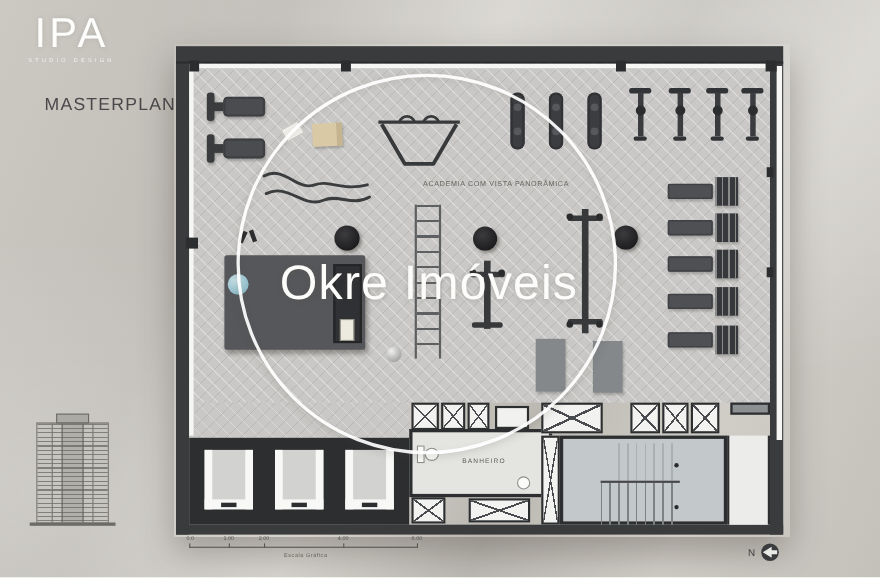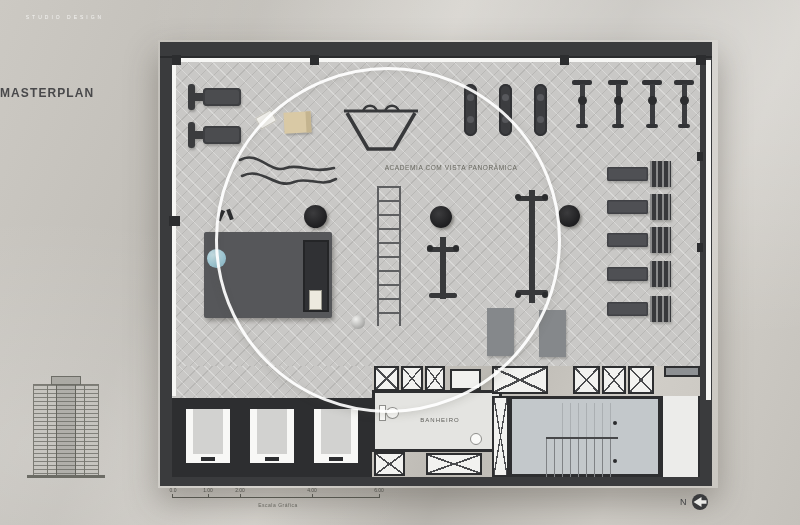--- a/index.html
+++ b/index.html
@@ -11,22 +11,22 @@
       radial-gradient(900px 500px at 85% 8%, rgba(255,255,255,.30), transparent 60%),
       radial-gradient(700px 420px at 5% 85%, rgba(255,255,255,.18), transparent 55%),
       linear-gradient(112deg, #ccc9c3 0%, #c1beb8 26%, #d3d0ca 46%, #bcb9b3 63%, #d0cdc7 80%, #c4c1bb 100%);
   }
   .abs { position:absolute; }
 
   
   .logo { left:0; top:12px; width:130px; text-align:center; color:#fdfdfc; }
   .logo .big { font-size:38px; font-weight:200; letter-spacing:3px; line-height:1; text-shadow:0 0 4px rgba(120,115,105,.25); }
   .logo .sub { font-size:5px; letter-spacing:3px; opacity:.8; margin-top:2px; }
-  .plan-title { left:0; top:86px; width:160px; text-align:left; color:#49494b;
-                font-size:12px; font-weight:bold; letter-spacing:1.1px; line-height:1.3; }
+  .plan-title { left:0; top:86px; width:160px; text-align:right; color:#49494b;
+                font-size:16px; font-weight:normal; letter-spacing:1.1px; line-height:1.3; }
 
   
   .tower { left:27px; top:372px; width:78px; height:114px; }
   .t-body { position:absolute; left:6px; top:12px; width:66px; height:92px;
             border:1px solid #7b7a73;
             background: repeating-linear-gradient(180deg, rgba(105,105,99,.75) 0 1px, transparent 1px 4px), rgba(190,188,182,.35); }
   .t-core { position:absolute; left:50%; transform:translateX(-50%); width:20px; top:0; bottom:0;
             border-left:1.5px solid #64645d; border-right:1.5px solid #64645d; background:rgba(100,100,94,.22); }
   .t-mid  { position:absolute; left:50%; transform:translateX(-50%); width:38px; top:0; bottom:0;
             border-left:1px solid #77776f; border-right:1px solid #77776f; }
@@ -120,20 +120,21 @@
 
   .north { left:680px; top:493px; width:40px; height:20px; z-index:30; }
   .north .n { position:absolute; left:0; top:4px; font-size:9px; color:#3e3f41; }
 </style>
 </head>
 <body>
 
 <div class="canvas">
 
   <div class="abs logo">
+    <div class="big">IPA</div>
     <div class="sub">STUDIO DESIGN</div>
   </div>
   <div class="abs plan-title">
     <div>MASTERPLAN</div>
   </div>
 
   <div class="abs tower">
     <div class="t-body">
       <div class="t-mid"></div>
       <div class="t-core"></div>
@@ -324,20 +325,21 @@
   <div class="abs xbox" style="left:492px; top:396px; width:17px; height:81px;"></div>
   <div class="abs stairroom" style="left:509px; top:396px; width:152px; height:81px;">
     <div class="abs flight faint" style="left:50px; top:4px; width:56px; height:34px;"></div>
     <div class="abs flight" style="left:34px; top:38px; width:72px; height:40px;"></div>
     <div class="abs dot" style="left:101px; top:22px; width:4px; height:4px;"></div>
     <div class="abs dot" style="left:101px; top:60px; width:4px; height:4px;"></div>
   </div>
   <div class="abs corridor" style="left:661px; top:396px; width:39px; height:81px;"></div>
 
   <div class="abs wm-circle"></div>
+  <div class="abs wm-text">Okre Imóveis</div>
 
   <div class="abs" style="left:168px; top:487px; width:220px; height:26px; z-index:30;">
     <div class="abs sb-line" style="left:4px; top:10px; width:208px; height:1px;"></div>
     <div class="abs sb-tick" style="left:4px; top:7px; width:1px; height:4px;"></div>
     <div class="abs sb-tick" style="left:40px; top:7px; width:1px; height:4px;"></div>
     <div class="abs sb-tick" style="left:72px; top:7px; width:1px; height:4px;"></div>
     <div class="abs sb-tick" style="left:144px; top:7px; width:1px; height:4px;"></div>
     <div class="abs sb-tick" style="left:211px; top:7px; width:1px; height:4px;"></div>
     <span class="sb-label" style="left:5px; top:0;">0.0</span>
     <span class="sb-label" style="left:40px; top:0;">1.00</span>

